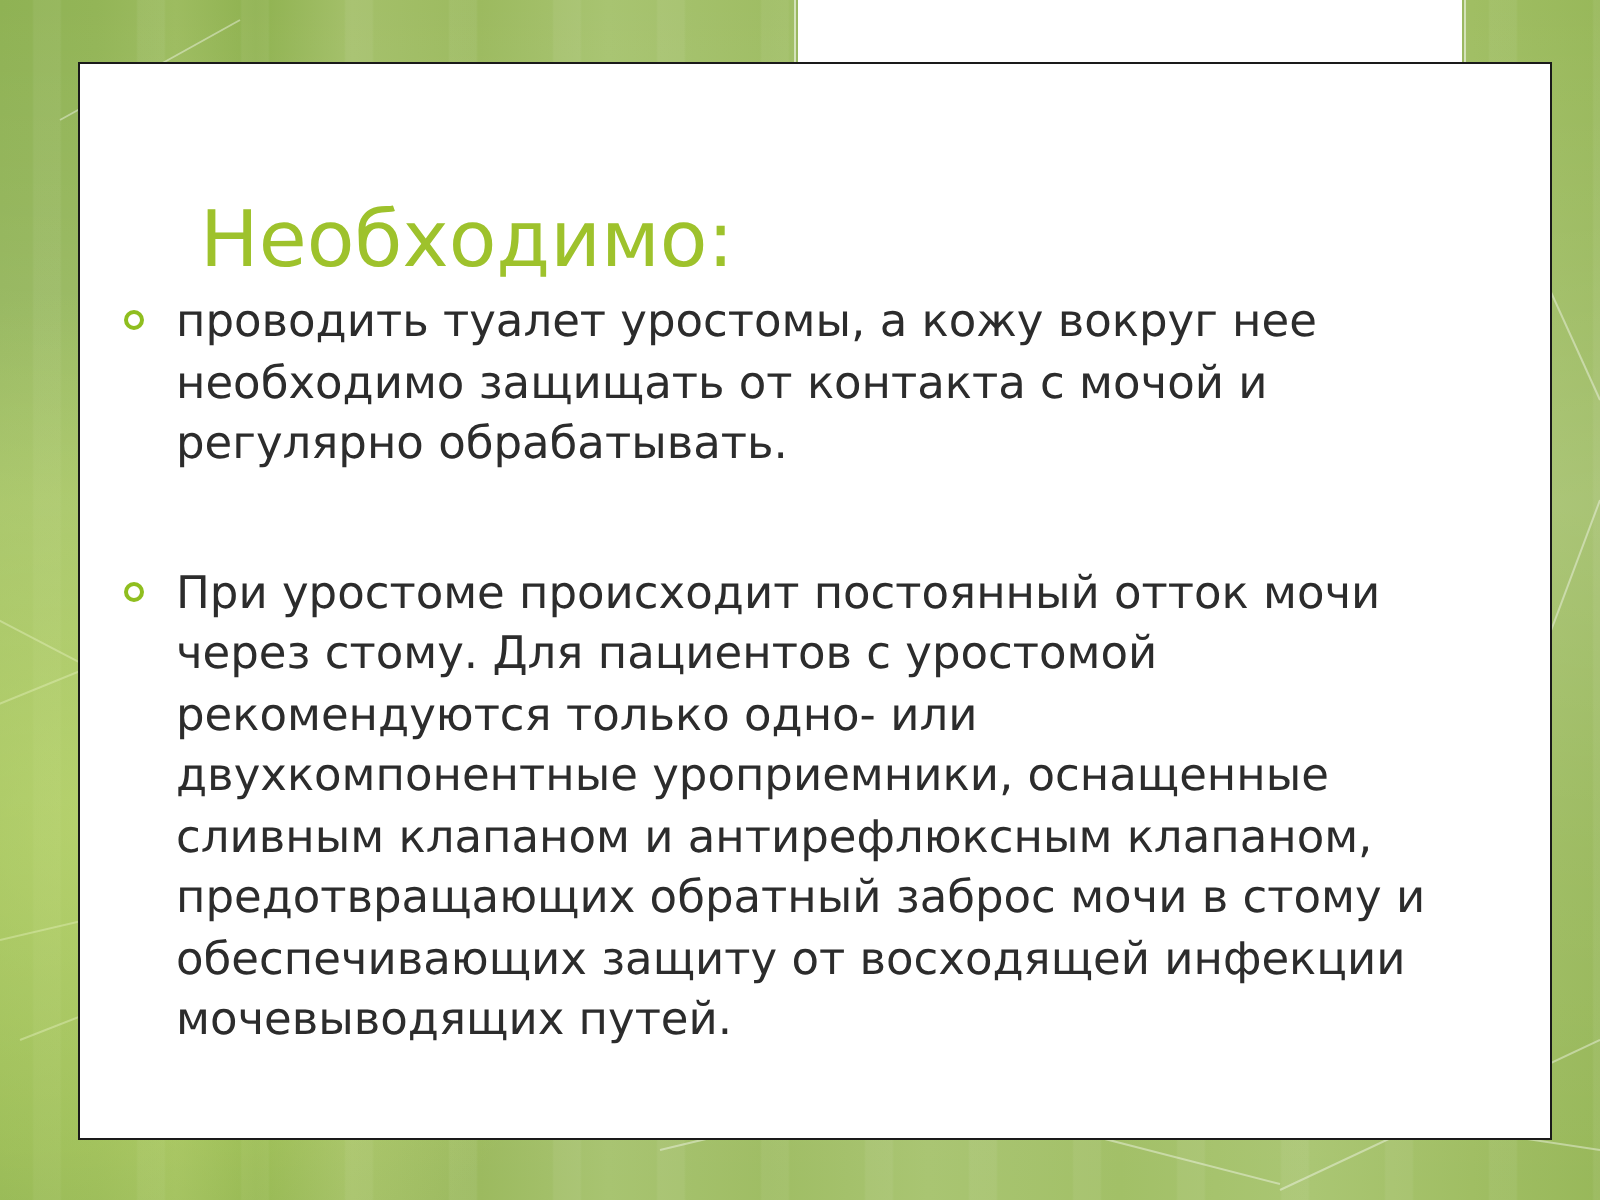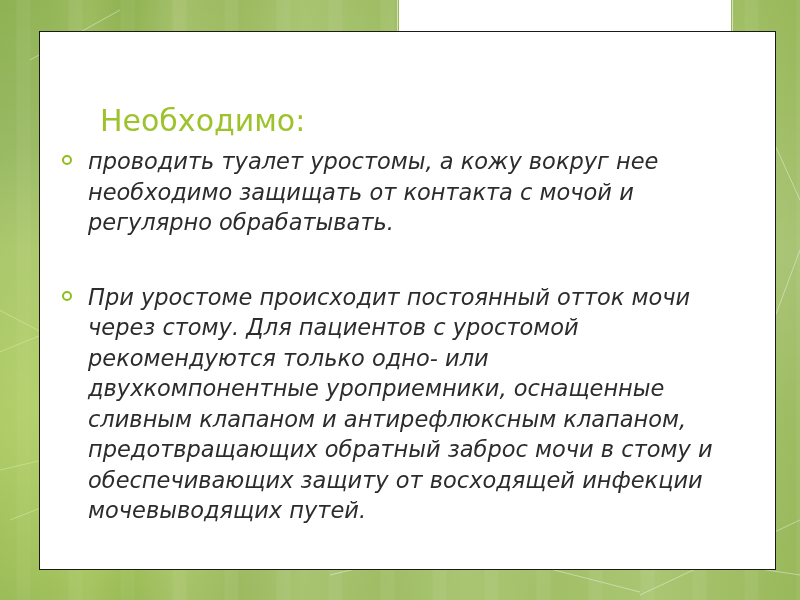--- a/index.html
+++ b/index.html
@@ -104,40 +104,39 @@
   
   .body-area {
     position: absolute;
     left: 60px;
     top: 98px;
     width: 660px;
   }
 
   .slide-title {
     color: #9ec22c;
-    font-size: 30px;
+    font-size: 39px;
     line-height: 46px;
     font-weight: normal;
     letter-spacing: 0px;
     padding-left: 40px;
     margin-bottom: 2px;
     white-space: nowrap;
   }
 
   ul.bullets { list-style: none; }
 
   li.bullet-item {
     position: relative;
     padding-left: 28px;
     margin-bottom: 8px;
     color: #2c2c2c;
     font-size: 22.5px;
     line-height: 30.5px;
     text-align: left;
-    font-style: italic;
   }
 
   li.bullet-item:last-child { margin-bottom: 0; margin-top: 44px; }
 
   .bullet-marker {
     position: absolute;
     left: 2px;
     top: 9px;
     width: 10px;
     height: 10px;

